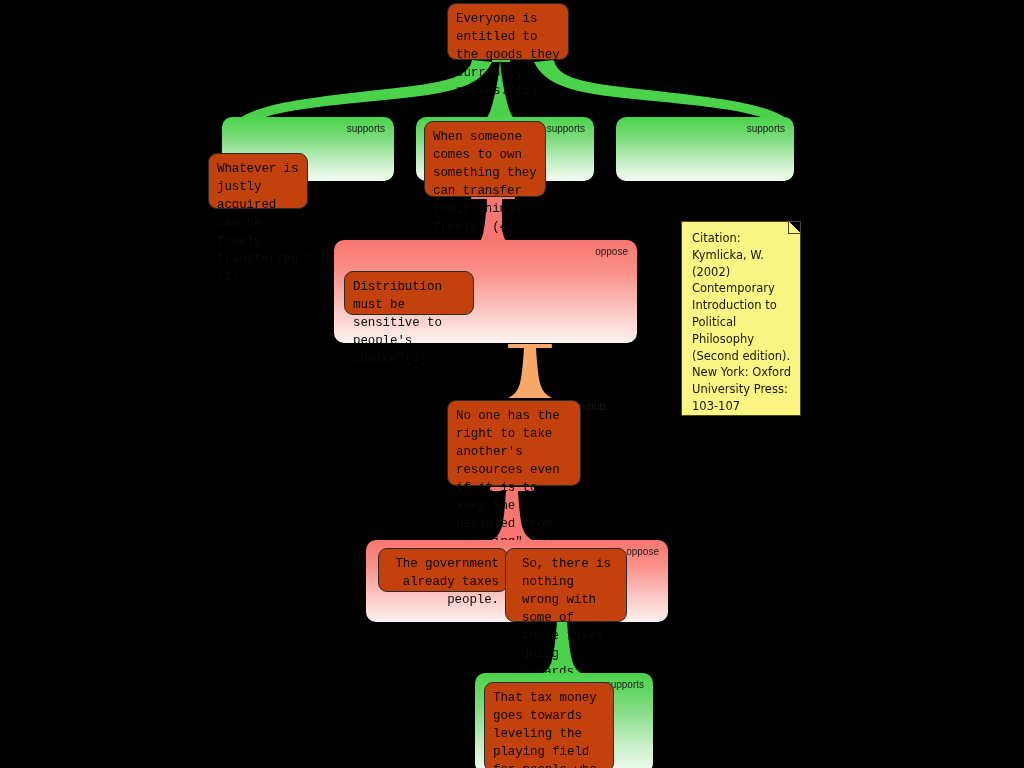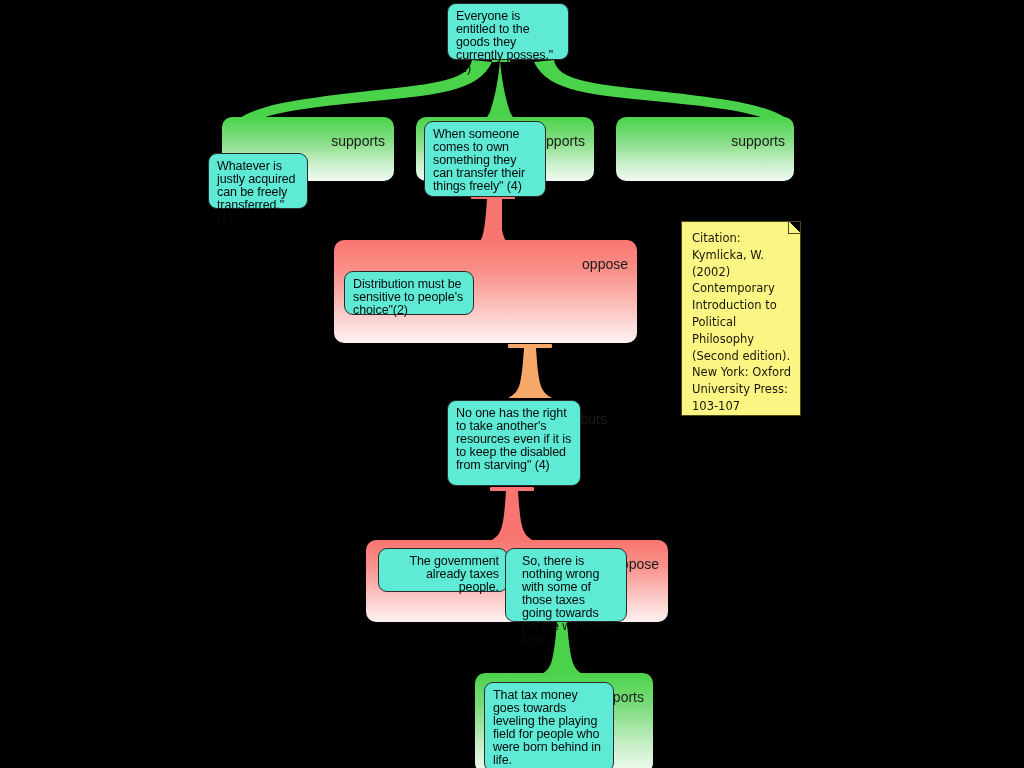--- a/index.html
+++ b/index.html
@@ -36,39 +36,39 @@
   .groupbox.oppose {
     background: linear-gradient(to bottom, #f9756f 0%, #fa918b 32%, #fbc9c5 70%, #fdf2f1 100%);
   }
   .groupbox.rebuts {
     background: linear-gradient(to bottom, #f6a969 0%, #f8bd८8 30%, #fbd9bb 62%, #fdf3ea 100%);
   }
   .grouplabel {
     position: absolute;
     top: 6px;
     right: 9px;
-    font-size: 14px;
+    font-size: 10px;
     color: #1a1a1a;
     line-height: 11px;
     white-space: nowrap;
-    margin-top: 13px;
   }
 
   
   .card {
     position: absolute;
-    background: #5eead4;
+    background: #c2410c;
     border: 1.3px solid #2b2b2b;
     border-radius: 9px;
     box-sizing: border-box;
     padding: 6px 8px 5px 8px;
     font-size: 12.5px;
-    line-height: 13px;
+    line-height: 18px;
     color: #0a0a0a;
     letter-spacing: -0.1px;
+    font-family: Liberation Mono, monospace;
   }
 
   
   .sticky {
     position: absolute;
     background: #fbf583;
     border: 1px solid #4a4a18;
     box-sizing: border-box;
     padding: 8px 9px 6px 10px;
     font-family: "DejaVu Sans", sans-serif;

